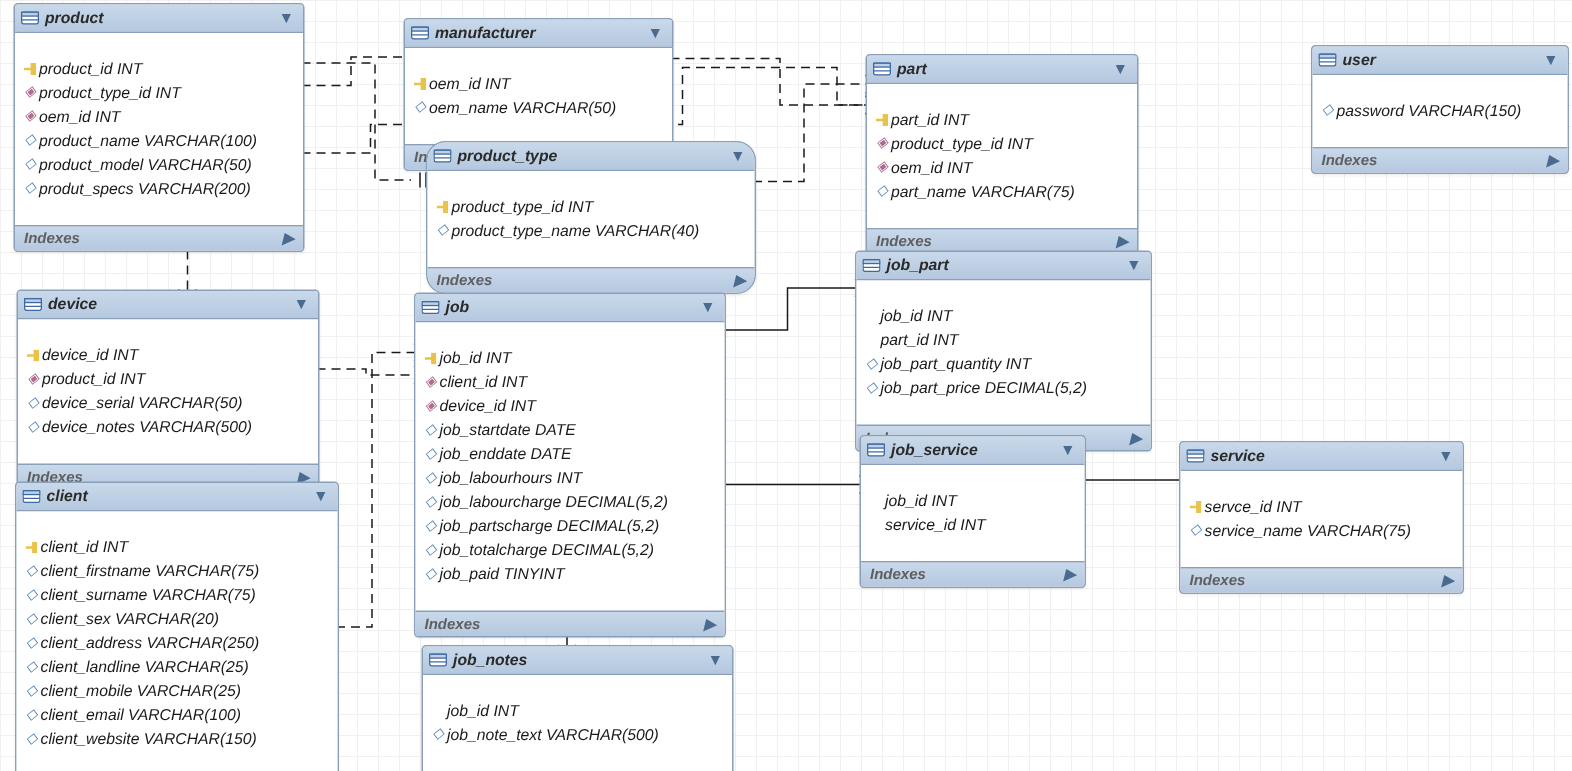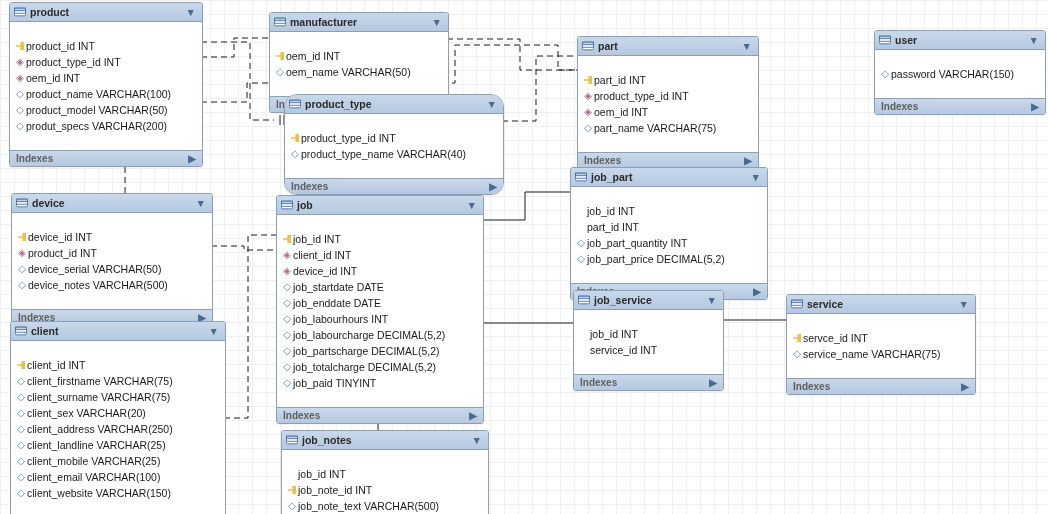--- a/index.html
+++ b/index.html
@@ -14,20 +14,21 @@
   }
   .canvas {
     position: relative;
     width: 1048px;
     height: 514px;
     background-color: #fff;
     background-image:
       linear-gradient(#f0f0f0 1px, transparent 1px),
       linear-gradient(90deg, #f0f0f0 1px, transparent 1px);
     background-size: 14px 14px;
+    font-style: italic;
   }
   svg.connectors {
     position: absolute;
     left: 0; top: 0;
     width: 1048px;
     height: 514px;
     pointer-events: none;
   }
   .entity {
     position: absolute;
@@ -717,26 +718,20 @@
         </div>
         <div class="rows">
           <div class="row">
             <span class="ind">
               <span class="byte-icon" style="visibility:hidden">◇</span>
             </span>
             <span>job_id INT</span>
           </div>
           <div class="row">
             <span class="ind">
-              <span class="key" title="primary key"></span>
-            </span>
-            <span>job_note_id INT</span>
-          </div>
-          <div class="row">
-            <span class="ind">
               <span class="byte-icon diamond-hollow">◇</span>
             </span>
             <span>job_note_text VARCHAR(500)</span>
           </div>
         </div>
         <div class="ftr">
           <span class="ftr-label">Indexes</span>
           <span class="ftr-caret">▶</span>
         </div>
       </div>

